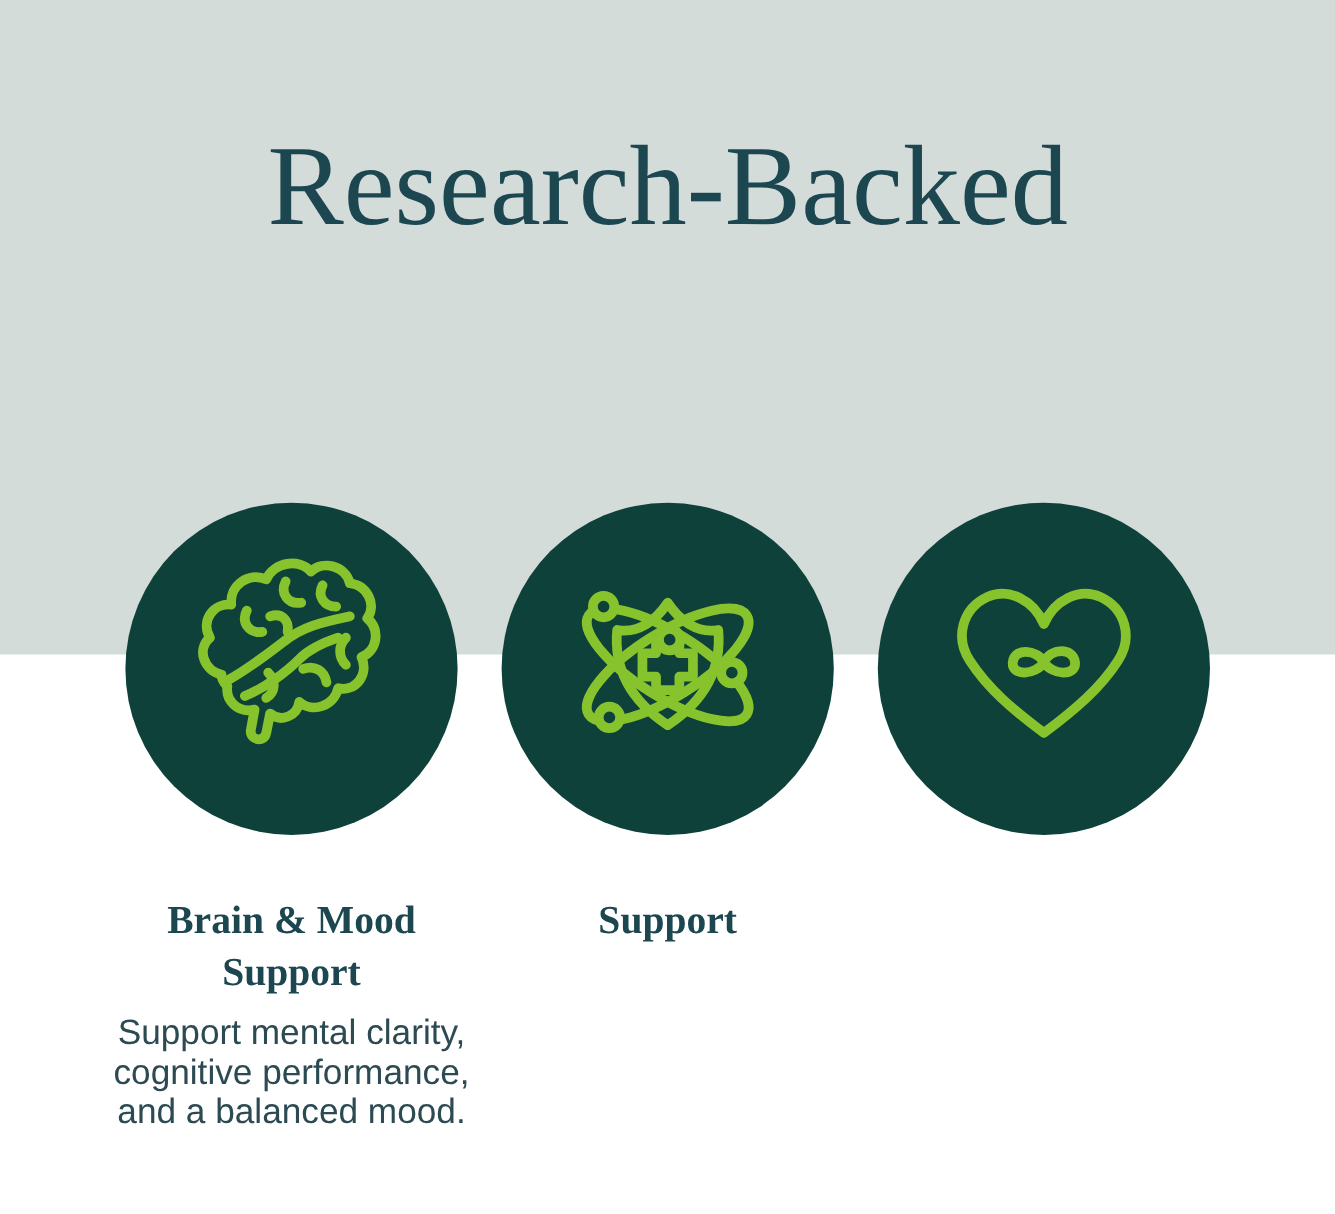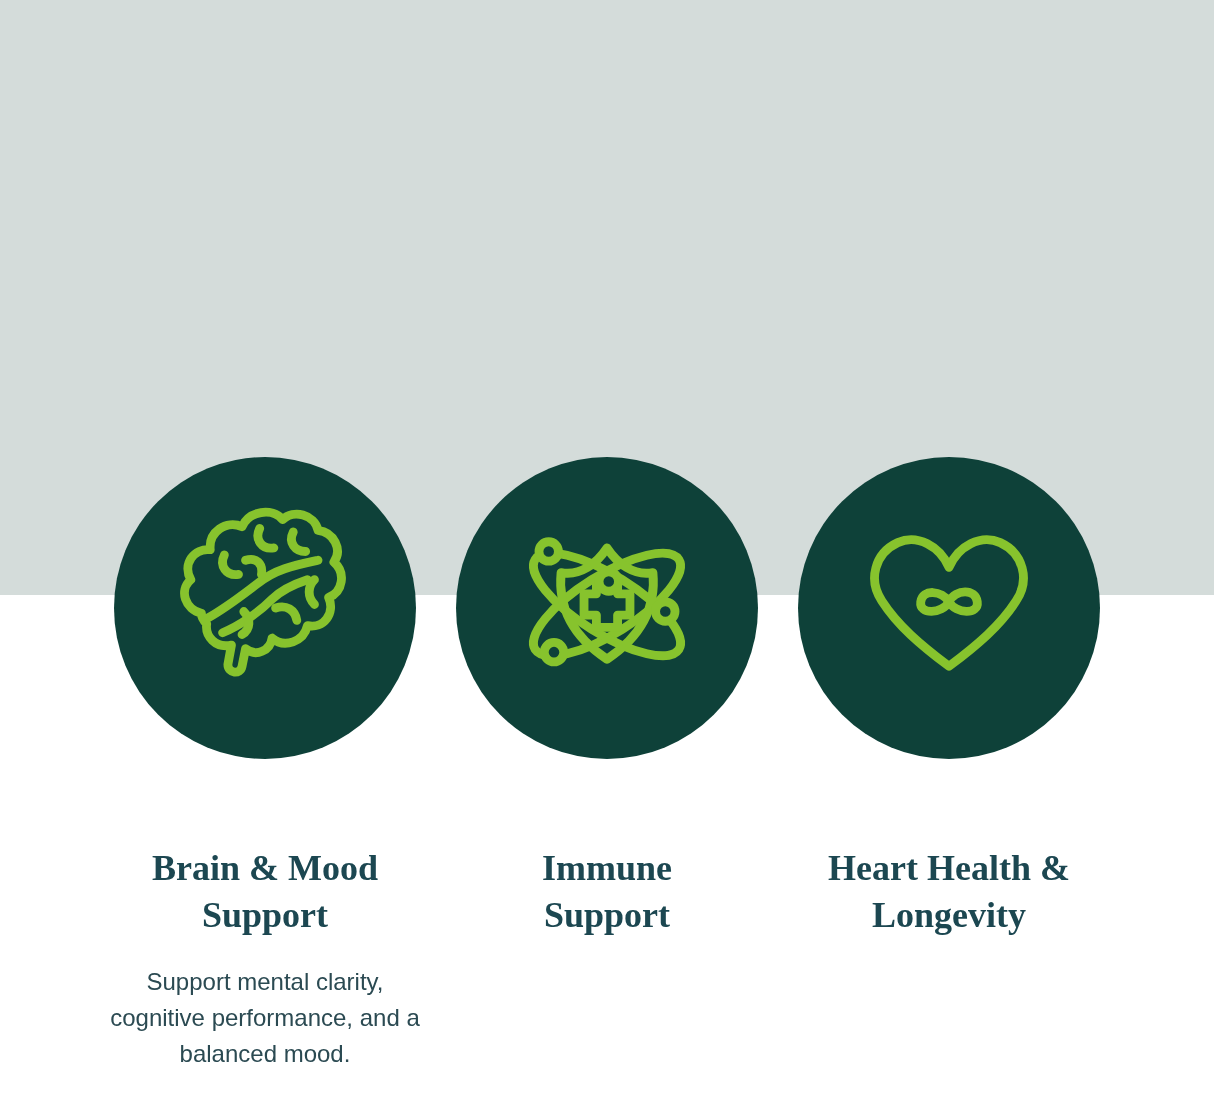--- a/index.html
+++ b/index.html
@@ -51,45 +51,46 @@
     stroke-width:5;
     stroke-linecap:round;
     stroke-linejoin:round;
   }
   .icon circle.node{
     fill:var(--circle-fill,#0e4139);
     stroke:var(--icon-green,#87c32d);
     stroke-width:5;
   }
   .heading{
-    margin-top:86px;
+    margin-top:54px;
     font-family:"Liberation Serif","DejaVu Serif",serif;
     font-weight:700;
     font-size:36px;
     line-height:47px;
     color:var(--title-text,#1c4751);
     text-align:center;
   }
   .body-copy{
-    margin-top:25px;
-    font-size:24px;
+    margin-top:13px;
+    font-size:32px;
     line-height:36px;
     color:var(--body-text,#2b4a52);
     text-align:center;
     max-width:324px;
   }
 </style>
 </head>
 <body>
 
 <div class="poster">
 
   <div class="band"></div>
 
   <div class="title">
+    <div>Research-Backed</div>
   </div>
 
   <div class="cards">
 
     <div class="card">
       <div class="circle">
         <span class="icon">
           <svg width="212" height="212" viewBox="0 0 120 120">
             <path d="M24,63 C15,61 11,50 18,44 C13,35 20,26 29,27 C28,17 38,10 47,14 C51,5 64,3 70,10 C76,4 88,7 90,16 C99,17 104,27 99,34 C106,40 104,51 96,54 C100,63 93,72 84,70 C82,79 71,83 64,77 C63,84 55,88 49,83 L47,93 C46,98 39,97 39,92 L41,81 C32,83 26,76 27,69 C25,67 24,65 24,63 Z"></path>
             <path d="M27,66 C38,60 48,52 56,46 C66,38 76,36 90,33"></path>
@@ -120,34 +121,29 @@
             <path d="M34,40 C45,42 54,35 60,26 C66,35 75,42 86,40 C88,61 78,77 60,89 C42,77 32,61 34,40 Z"></path>
             <path d="M54,45 L66,45 L66,52 L73,52 L73,64 L66,64 L66,71 L54,71 L54,64 L47,64 L47,52 L54,52 Z"></path>
             <circle class="node" cx="27" cy="28" r="5.5"></circle>
             <circle class="node" cx="61" cy="45" r="5.5"></circle>
             <circle class="node" cx="93" cy="62" r="5.5"></circle>
             <circle class="node" cx="30" cy="85" r="5.5"></circle>
           </svg>
         </span>
       </div>
       <div class="heading">
-        <div>Immune</div>
         <div>Support</div>
       </div>
     </div>
 
     <div class="card">
       <div class="circle">
         <span class="icon">
           <svg width="212" height="212" viewBox="0 0 120 120">
             <path d="M60,37 C55,25 42,18 31,23 C18,29 14,44 22,56 C31,70 44,81 60,93 C76,81 89,70 98,56 C106,44 102,29 89,23 C78,18 65,25 60,37 Z"></path>
             <path d="M60,56.5 C56,50 45,49 44,56.5 C43,64 56,63.5 60,56.5 C64,49 75,49 76,56.5 C77,64 64,63.5 60,56.5 Z"></path>
           </svg>
         </span>
       </div>
-      <div class="heading">
-        <div>Heart Health &amp;</div>
-        <div>Longevity</div>
-      </div>
     </div>
 
   </div>
 </div>
 
 </body></html>

